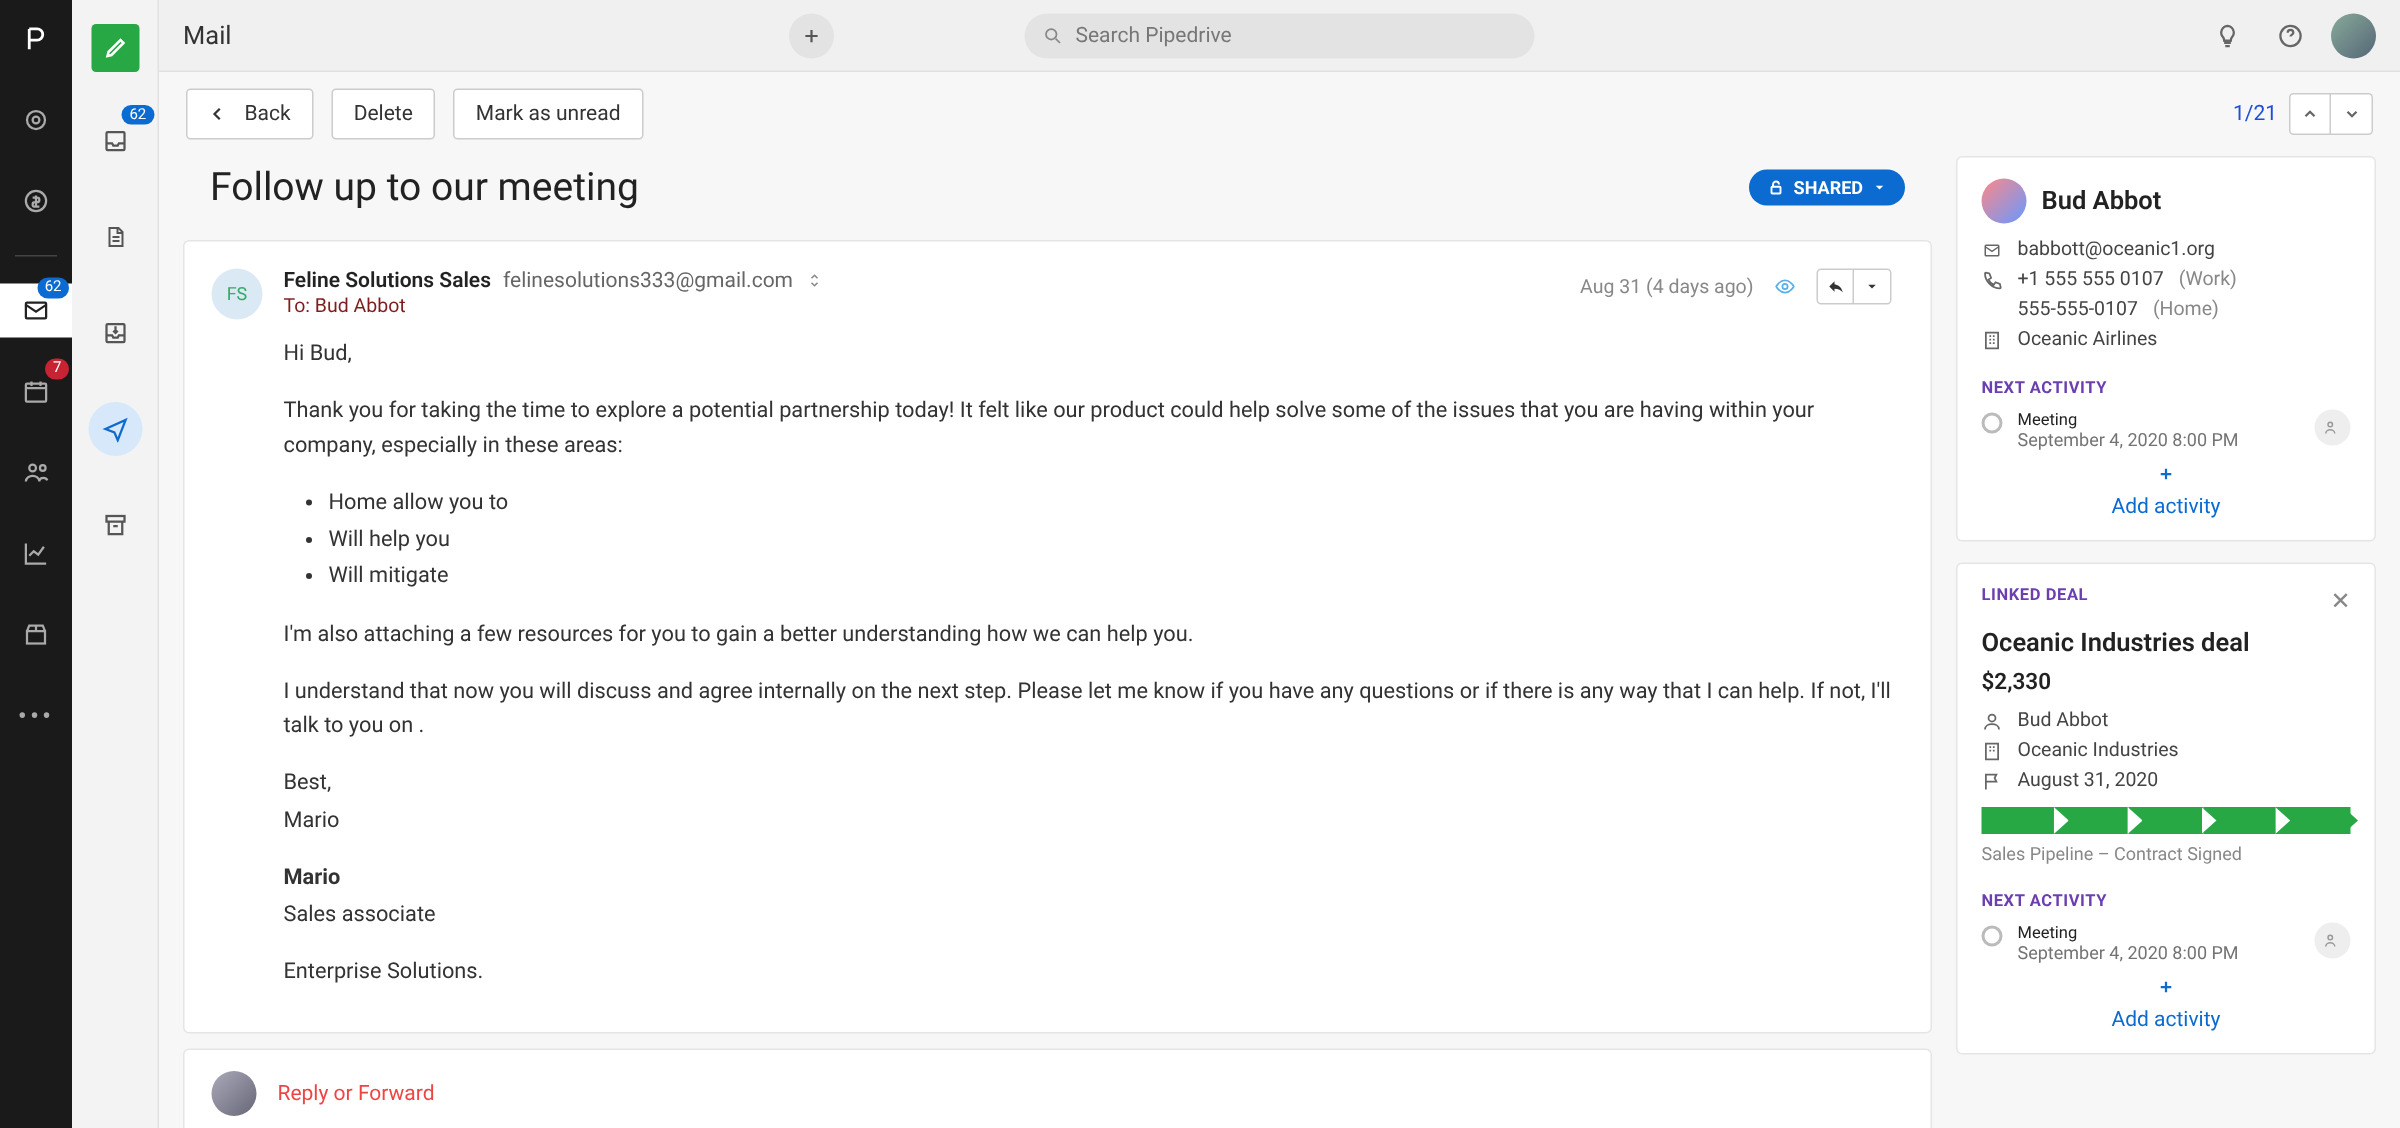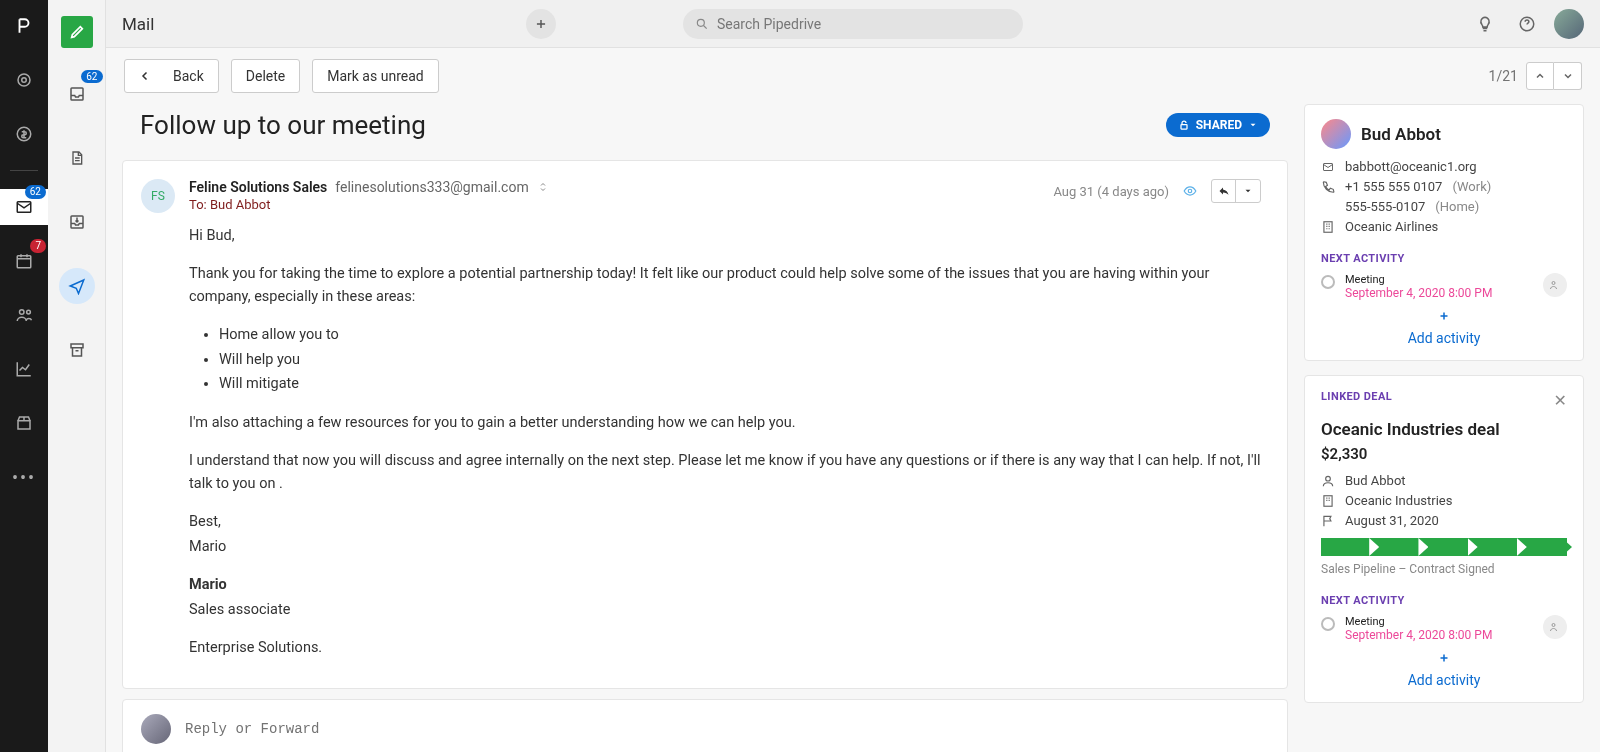--- a/index.html
+++ b/index.html
@@ -29,23 +29,23 @@
   .topbar { height:48px; background:#f0f0f0; border-bottom:1px solid #e1e1e1; display:flex; align-items:center; padding:0 16px; gap:12px; }
   .topbar .app-title { font-size:17px; font-weight:400; color:#333; margin-right:auto; }
   .search { width:340px; height:30px; background:#e3e3e3; border-radius:16px; display:flex; align-items:center; padding:0 12px; color:#777; gap:8px; font-size:14px; position:absolute; left:50%; transform:translateX(-50%); }
   .topbar .plus { width:30px; height:30px; border-radius:50%; background:#e3e3e3; display:flex; align-items:center; justify-content:center; margin-left:360px; cursor:pointer; }
   .topbar .spacer { flex:1; }
   .topbar .icon-btn { width:30px; height:30px; border-radius:50%; display:flex; align-items:center; justify-content:center; color:#555; cursor:pointer; }
   .topbar .avatar { width:30px; height:30px; border-radius:50%; background:linear-gradient(135deg,#8a9,#567); }
 
   
   .toolbar { height:56px; display:flex; align-items:center; padding:0 18px; gap:12px; background:#f7f7f7; }
-  .btn { height:34px; padding:0 14px; background:#fff; border:1px solid #ccc; border-radius:3px; font-size:14px; color:#333; display:flex; align-items:center; gap:22px; cursor:pointer; }
+  .btn { height:34px; padding:0 14px; background:#fff; border:1px solid #ccc; border-radius:3px; font-size:14px; color:#333; display:flex; align-items:center; gap:12px; cursor:pointer; }
   .toolbar .right { margin-left:auto; display:flex; align-items:center; gap:8px; }
-  .toolbar .counter { font-size:14px; color:#737373; }
+  .toolbar .counter { font-size:14px; color:#1d4ed8; }
   .nav-arrows { display:flex; }
   .nav-arrows .arrow { width:28px; height:28px; border:1px solid #ccc; background:#fff; display:flex; align-items:center; justify-content:center; cursor:pointer; }
   .nav-arrows .arrow:first-child { border-top-left-radius:3px; border-bottom-left-radius:3px; }
   .nav-arrows .arrow:last-child { border-left:none; border-top-right-radius:3px; border-bottom-right-radius:3px; }
 
   
   .content { flex:1; display:flex; min-height:0; padding:0 16px 16px 16px; gap:16px; }
 
   .mail-pane { flex:1; display:flex; flex-direction:column; min-width:0; background:#f7f7f7; }
   .subject-row { display:flex; align-items:center; padding:6px 18px 20px 18px; }
@@ -66,36 +66,36 @@
   .reply-split > div:first-child { border-right:1px solid #ccc; }
 
   .msg-body { padding:12px 0 0 48px; font-size:14.5px; color:#333; line-height:1.55; }
   .msg-body p { margin-bottom:16px; }
   .msg-body ul { list-style:disc; padding-left:30px; margin-bottom:16px; }
   .msg-body ul li { margin-bottom:2px; }
   .sig-name { font-weight:700; }
 
   .reply-bar { margin-top:10px; background:#fff; border:1px solid #e5e5e5; border-radius:4px; padding:14px 18px; display:flex; align-items:center; gap:14px; cursor:pointer; }
   .reply-bar .avatar-sm { width:30px; height:30px; border-radius:50%; background:linear-gradient(135deg,#aab,#667); }
-  .reply-bar .reply-text { color:#737373; font-size:14px;font-family:Liberation Mono, monospace; }
+  .reply-bar .reply-text { color:#ef4444; font-size:14px; }
 
   
   .side { width:280px; display:flex; flex-direction:column; gap:14px; }
   .panel { background:#fff; border:1px solid #e5e5e5; border-radius:4px; padding:14px 16px; }
   .contact-head { display:flex; align-items:center; gap:10px; margin-bottom:10px; }
   .contact-head .c-avatar { width:30px; height:30px; border-radius:50%; background:linear-gradient(135deg,#f88,#69f); }
   .contact-head .c-name { font-size:17px; font-weight:600; }
   .info-row { display:flex; align-items:center; gap:10px; font-size:13px; color:#444; margin:5px 0; }
   .info-row .muted { color:#888; }
   .section-label { font-size:11px; font-weight:700; letter-spacing:0.4px; color:#6b3fb0; margin-top:18px; margin-bottom:8px; }
   .activity-row { display:flex; align-items:flex-start; gap:10px; }
   .activity-row .circle { width:14px; height:14px; border:2px solid #bbb; border-radius:50%; margin-top:2px; }
   .activity-row .act-body { flex:1; }
   .activity-row .act-title { font-size:11px; color:#222; }
-  .activity-row .act-sub { font-size:12px; color:#ec4899; }
+  .activity-row .act-sub { font-size:12px; color:#737373; }
   .activity-row .ppl { width:24px; height:24px; border-radius:50%; background:#eee; display:flex; align-items:center; justify-content:center; color:#999; }
   .add-link { display:flex; align-items:center; gap:8px; color:#0b6bd0; font-size:14px; margin-top:10px; cursor:pointer;flex-direction:column; }
 
   .deal-title { font-size:17px; font-weight:600; margin:8px 0 6px 0; }
   .deal-value { font-size:15px; font-weight:600; margin-bottom:10px; }
   .pipeline { display:flex; height:18px; margin:10px 0 6px 0; }
   .pipeline .stage { flex:1; background:#28a745; position:relative; }
   .pipeline .stage:after { content:""; position:absolute; right:-5px; top:0; bottom:0; width:10px; background:#28a745; clip-path: polygon(0 0,100% 50%,0 100%); }
   .pipeline .stage:not(:first-child):before { content:""; position:absolute; left:-1px; top:0; bottom:0; width:10px; background:#fff; clip-path: polygon(0 0,100% 50%,0 100%);}
   .pipe-label { font-size:12px; color:#888; margin-bottom:6px; }

